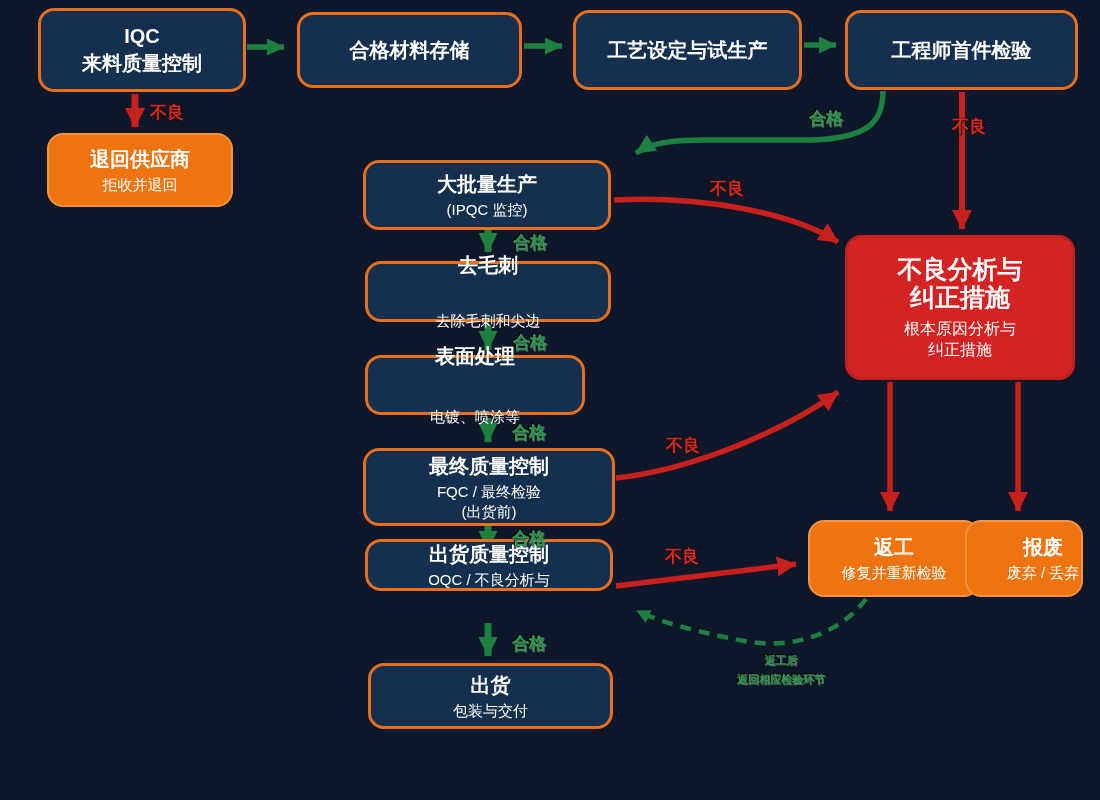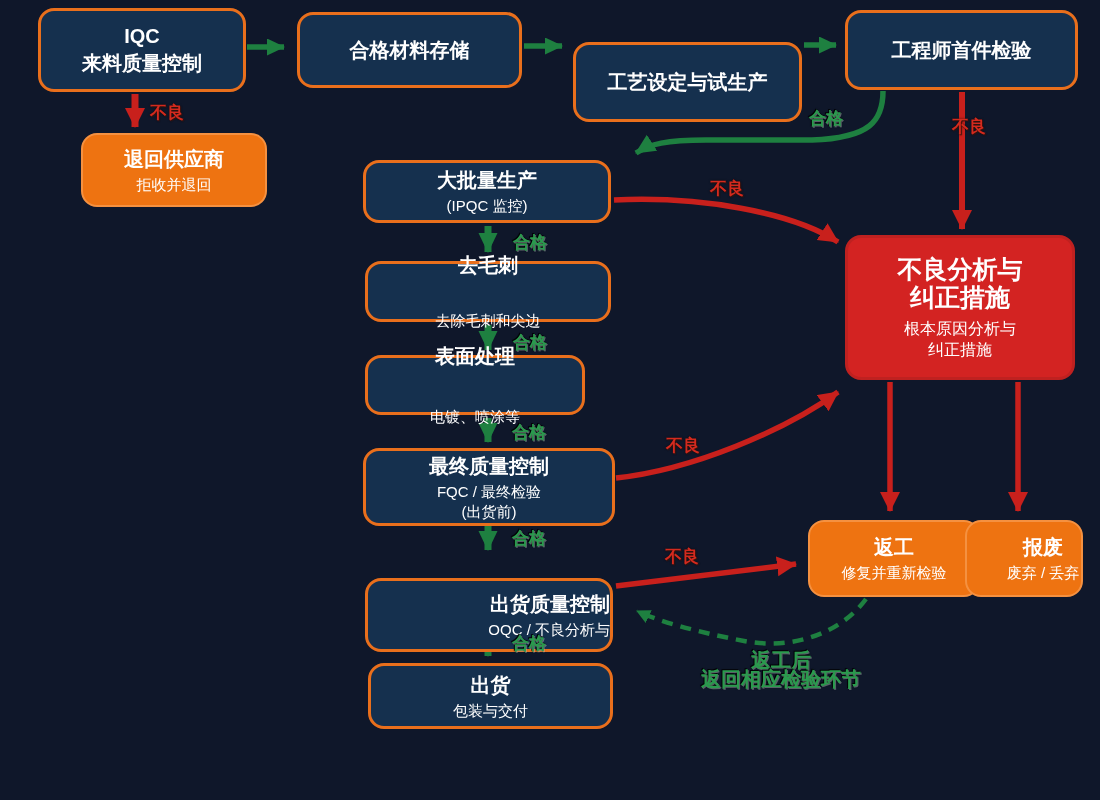--- a/index.html
+++ b/index.html
@@ -25,33 +25,33 @@
     transform:translateX(-50%);text-align:center;
   }
   .pass-label{
     color:#2a9a4e;
     text-shadow:1px 1px 0 rgba(235,245,235,.35),-1px -1px 0 rgba(0,0,0,.85),0 0 2px rgba(0,0,0,.8);
   }
   .fail-label{
     color:#d32a1e;
     text-shadow:1px 1px 1px rgba(55,18,12,.95),0 0 2px rgba(0,0,0,.7);
   }
-  .rework-label{font-size:20px;line-height:19px;}
+  .rework-label{font-size:11px;line-height:19px;}
 
   
   #n-iqc{left:38px;top:8px;width:208px;height:84px;}
   #n-storage{left:297px;top:12px;width:225px;height:76px;}
-  #n-setup{left:573px;top:10px;width:229px;height:80px;margin-top:32px;}
+  #n-setup{left:573px;top:10px;width:229px;height:80px;}
   #n-first-article{left:845px;top:10px;width:233px;height:80px;}
-  #n-return-supplier{left:47px;top:133px;width:186px;height:74px;margin-left:34px;}
-  #n-mass-production{left:363px;top:160px;width:248px;height:63px;}
+  #n-return-supplier{left:47px;top:133px;width:186px;height:74px;}
+  #n-mass-production{left:363px;top:160px;width:248px;height:70px;}
   #n-deburring{left:365px;top:261px;width:246px;height:61px;gap:30px;}
   #n-surface{left:365px;top:355px;width:220px;height:60px;gap:35px;}
   #n-fqc{left:363px;top:448px;width:252px;height:78px;}
-  #n-oqc{left:365px;top:578px;width:248px;height:74px;align-items:flex-end;}
+  #n-oqc{left:365px;top:539px;width:248px;height:52px;}
   #n-shipping{left:368px;top:663px;width:245px;height:66px;}
   #n-defect-analysis{left:845px;top:235px;width:230px;height:145px;}
   #n-rework{left:808px;top:520px;width:172px;height:77px;}
   #n-scrap{left:965px;top:520px;width:118px;height:77px;padding-left:38px;}
 
   
   #l-fail-iqc{left:167px;top:101px;}
   #l-pass-curve{left:826px;top:107px;}
   #l-fail-first{left:969px;top:115px;}
   #l-fail-mass{left:727px;top:177px;}

